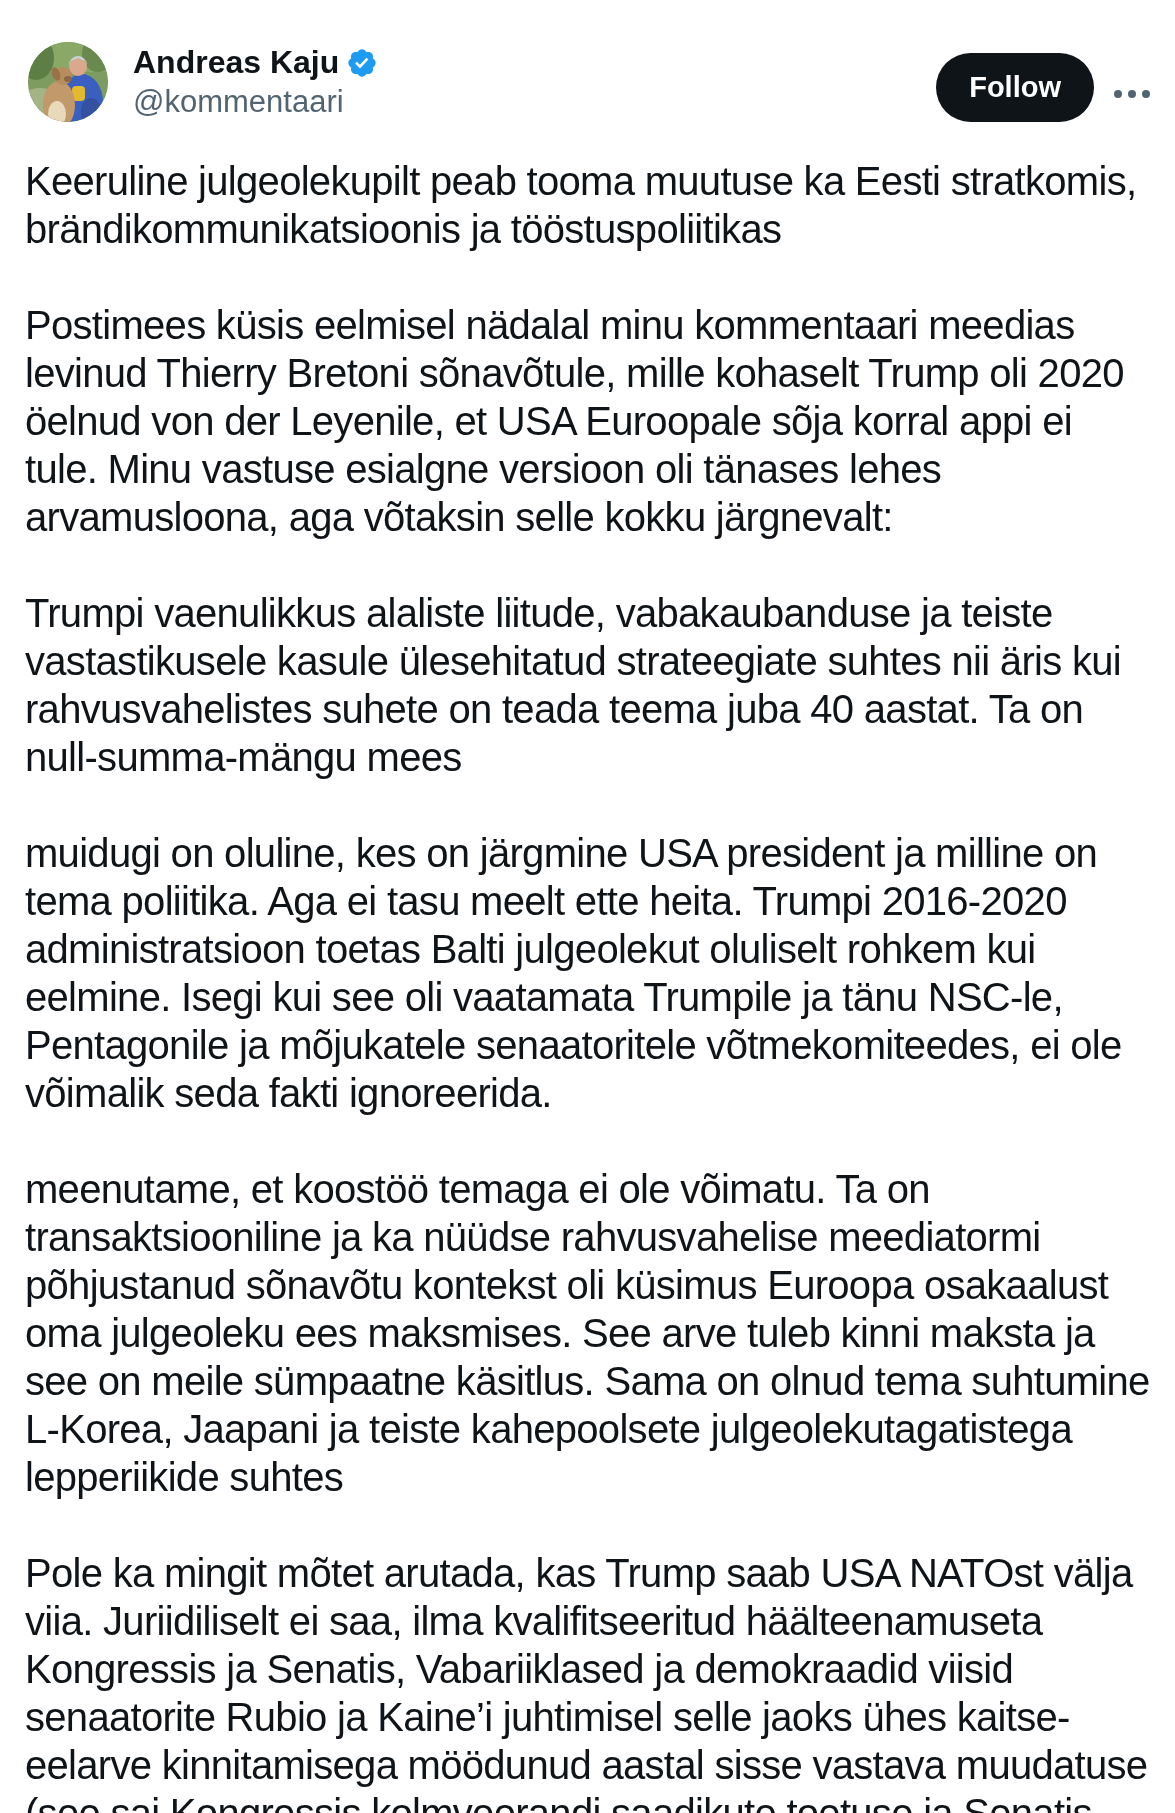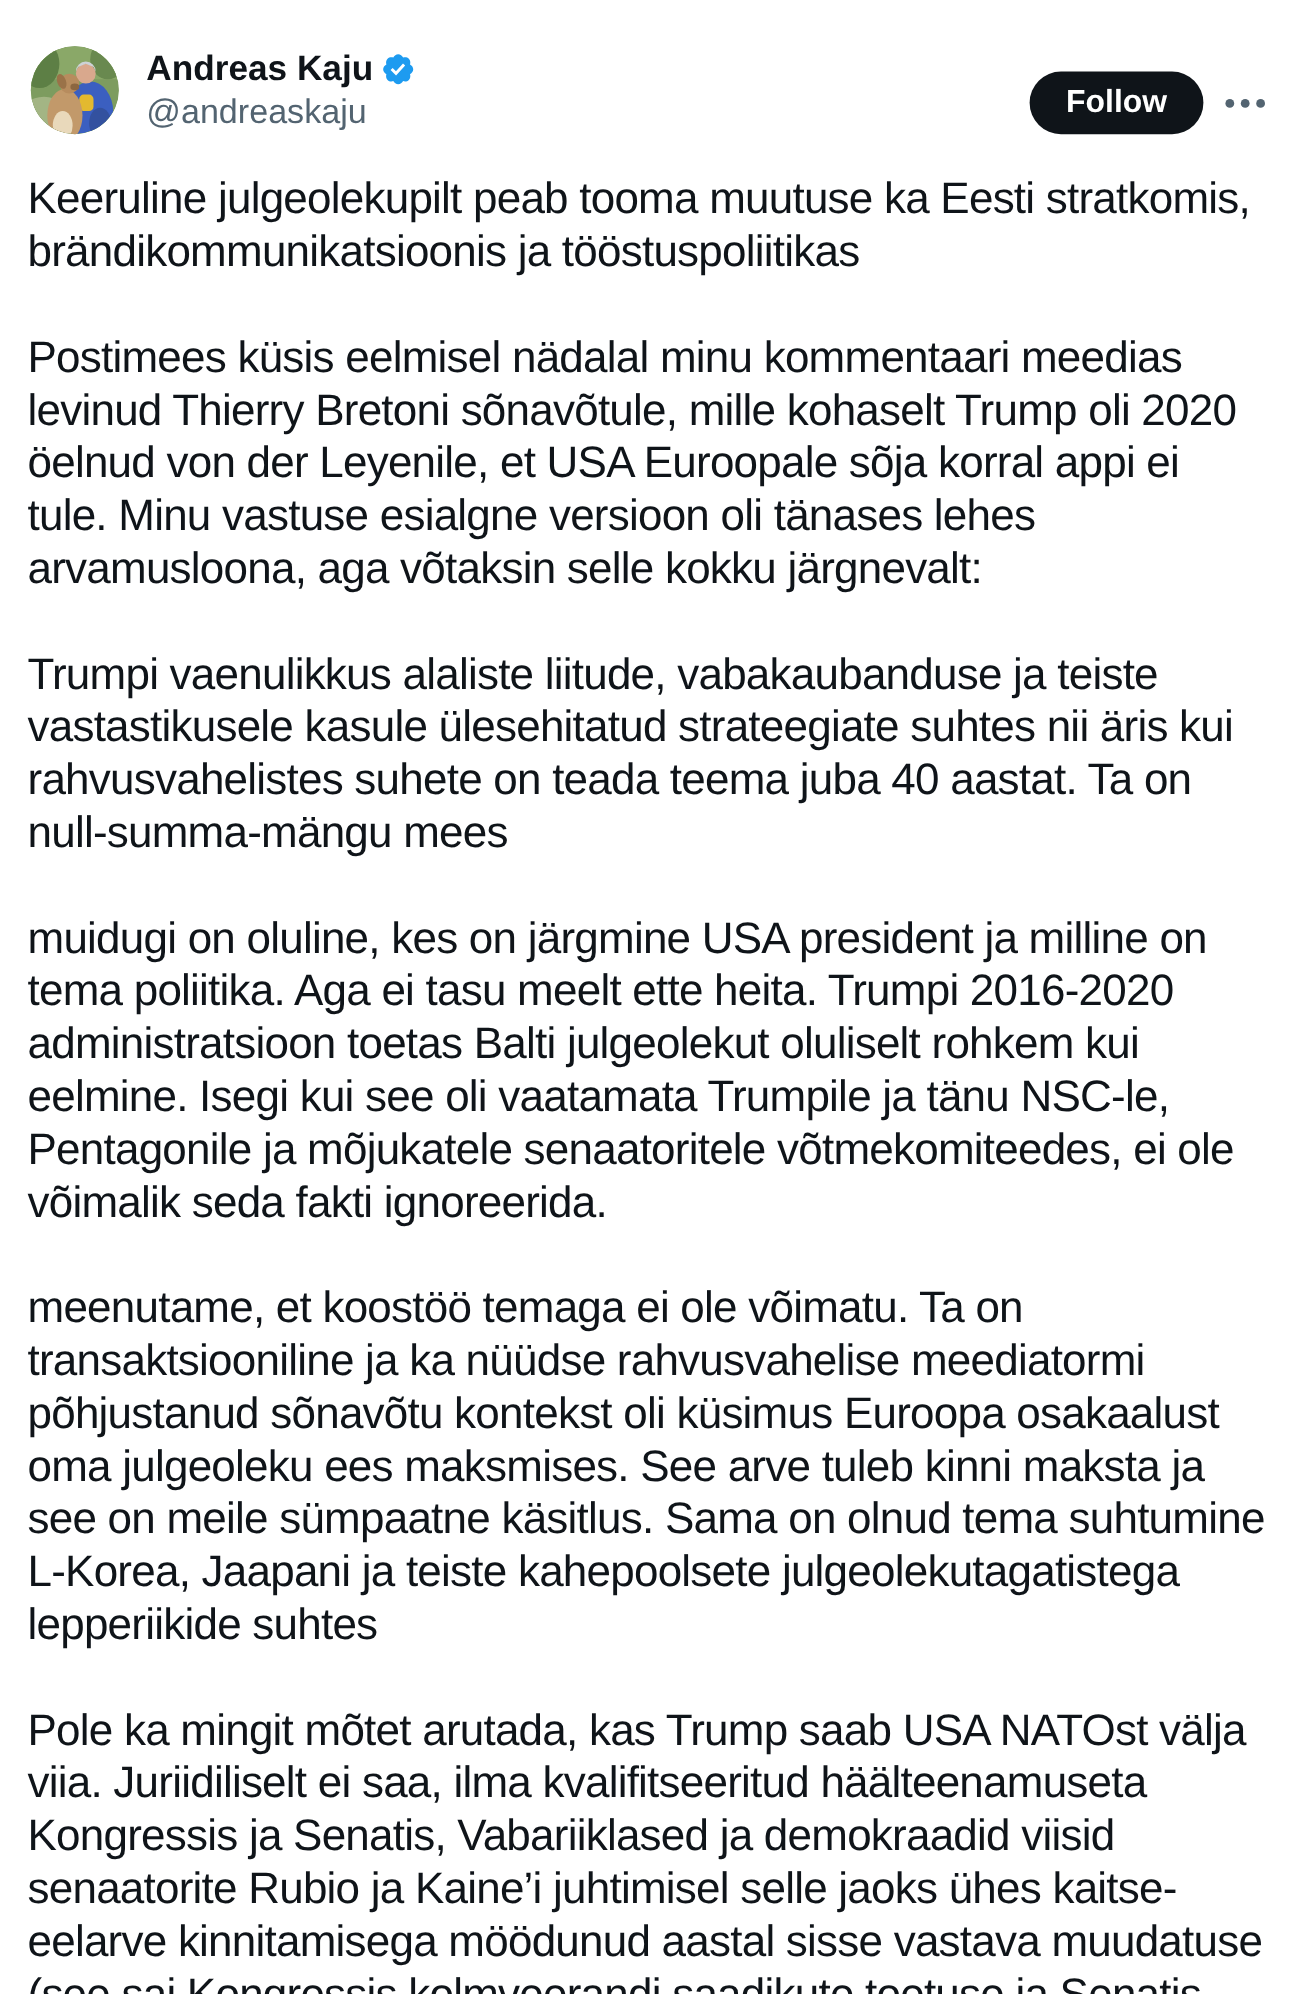--- a/index.html
+++ b/index.html
@@ -61,21 +61,21 @@
   }
   .handle {
     font-size: 31px;
     line-height: 40px;
     color: #536471;
     cursor: pointer;
   }
   .follow-btn {
     flex: none;
     margin-top: 5px;
-    height: 57px;
+    height: 69px;
     padding: 0 33px;
     border: none;
     border-radius: 9999px;
     background: #0f1419;
     color: #ffffff;
     font-family: inherit;
     font-weight: 700;
     font-size: 29px;
     line-height: 57px;
     cursor: pointer;
@@ -143,21 +143,21 @@
       </svg>
     </div>
 
     <div class="names">
       <div class="name-row">
         <span class="display-name">Andreas Kaju</span>
         <svg class="verified-badge" viewBox="0 0 24 24" aria-hidden="true">
           <path fill="#1d9bf0" d="M22.25 12c0-1.43-.88-2.67-2.19-3.34.46-1.39.2-2.9-.81-3.91s-2.52-1.27-3.91-.81c-.66-1.31-1.91-2.19-3.34-2.19s-2.67.88-3.33 2.19c-1.4-.46-2.91-.2-3.92.81s-1.26 2.52-.8 3.91c-1.31.67-2.2 1.91-2.2 3.34s.89 2.67 2.2 3.34c-.46 1.39-.21 2.9.8 3.91s2.52 1.26 3.91.81c.67 1.31 1.91 2.19 3.34 2.19s2.68-.88 3.34-2.19c1.39.45 2.9.2 3.91-.81s1.27-2.52.81-3.91c1.31-.67 2.19-1.91 2.19-3.34zm-11.71 4.2L6.8 12.46l1.41-1.42 2.26 2.26 4.8-5.23 1.47 1.36-6.2 6.77z"></path>
         </svg>
       </div>
-      <div class="handle">@andreaskaju</div>
+      <div class="handle">@kommentaari</div>
     </div>
 
     <button class="follow-btn">Follow</button>
 
     <button class="more-btn">
       <span class="dot"></span>
       <span class="dot"></span>
       <span class="dot"></span>
     </button>
 

